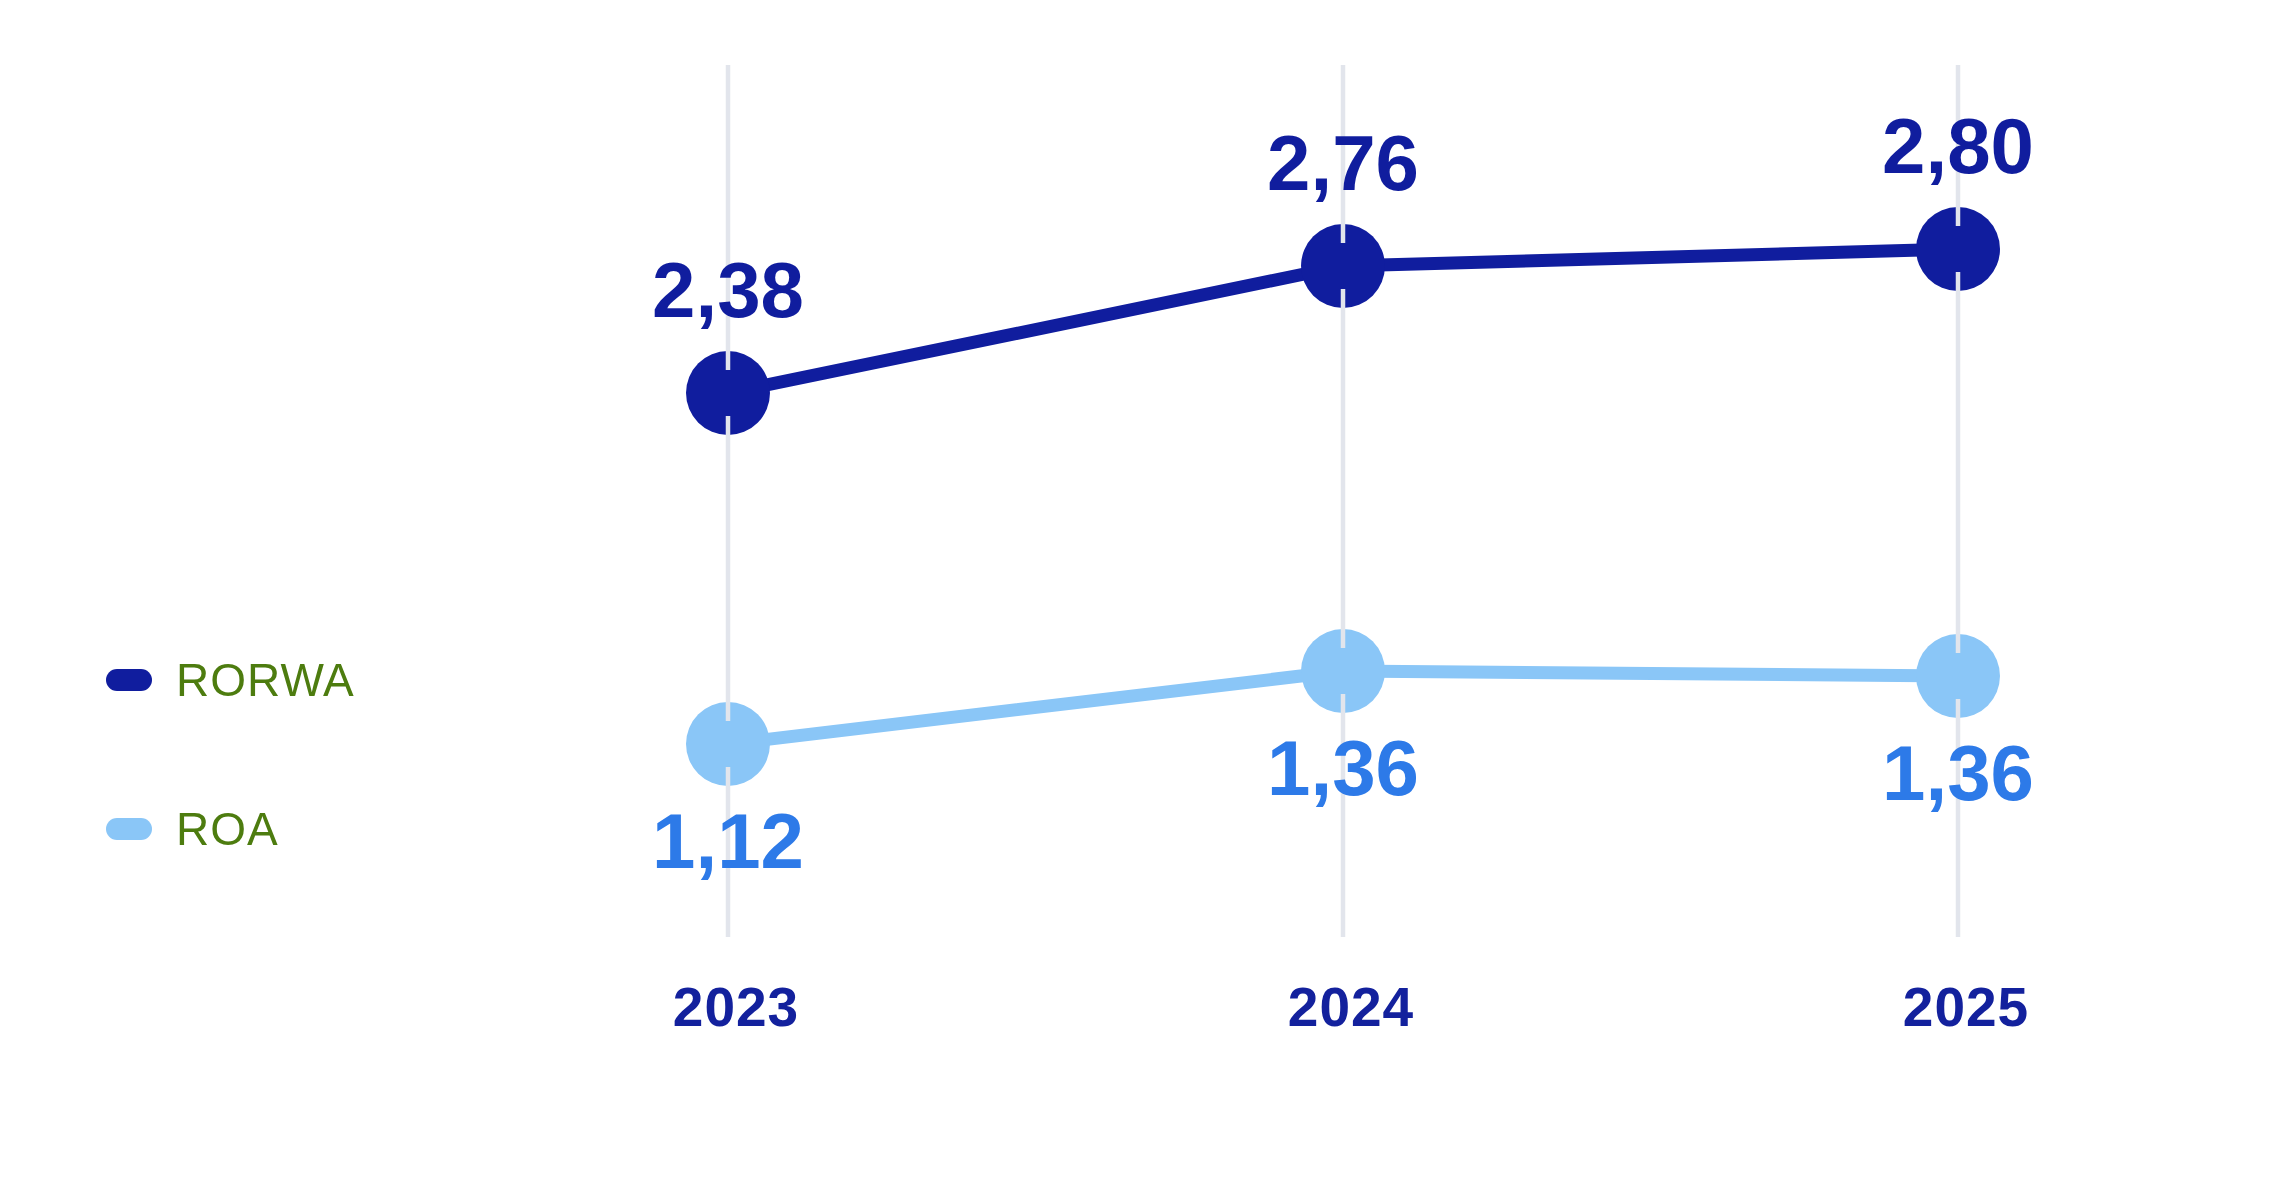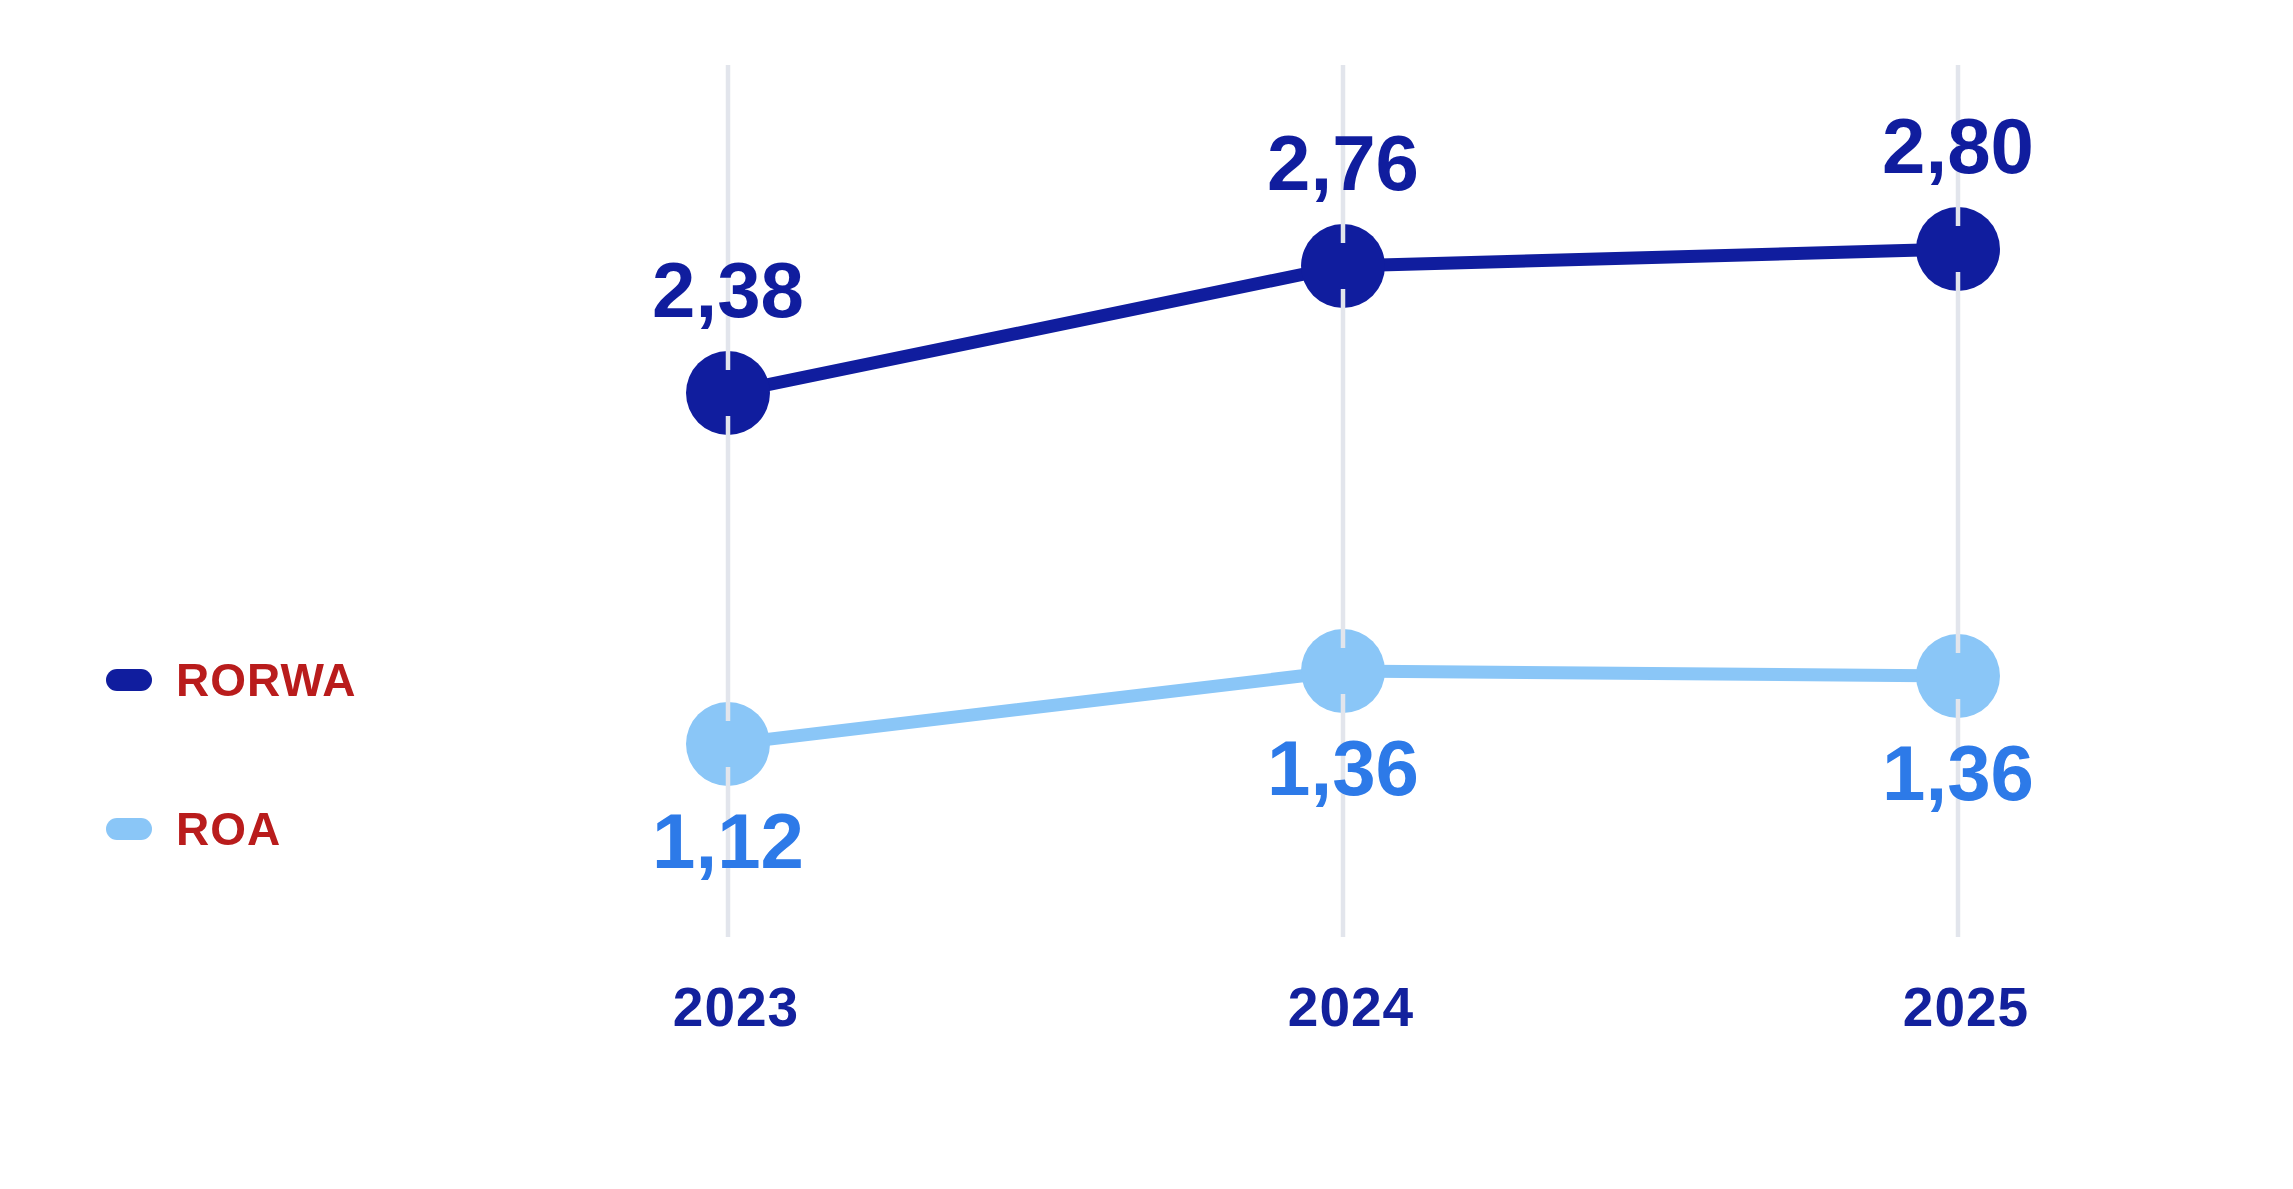--- a/index.html
+++ b/index.html
@@ -38,22 +38,22 @@
   .swatch {
     display: inline-block;
     width: 46px;
     height: 22px;
     border-radius: 11px;
     flex: 0 0 auto;
   }
   .legend-label {
     font-size: 46px;
     line-height: 48px;
-    font-weight: 700;
-    color: #b91c1c;
+    font-weight: 400;
+    color: #4d7c0f;
     letter-spacing: 1px;
     white-space: nowrap;
   }
 </style>
 </head>
 <body>
 
 <div class="canvas">
 
   <svg class="chart" viewBox="0 0 2293 1189" preserveAspectRatio="xMidYMid meet">

